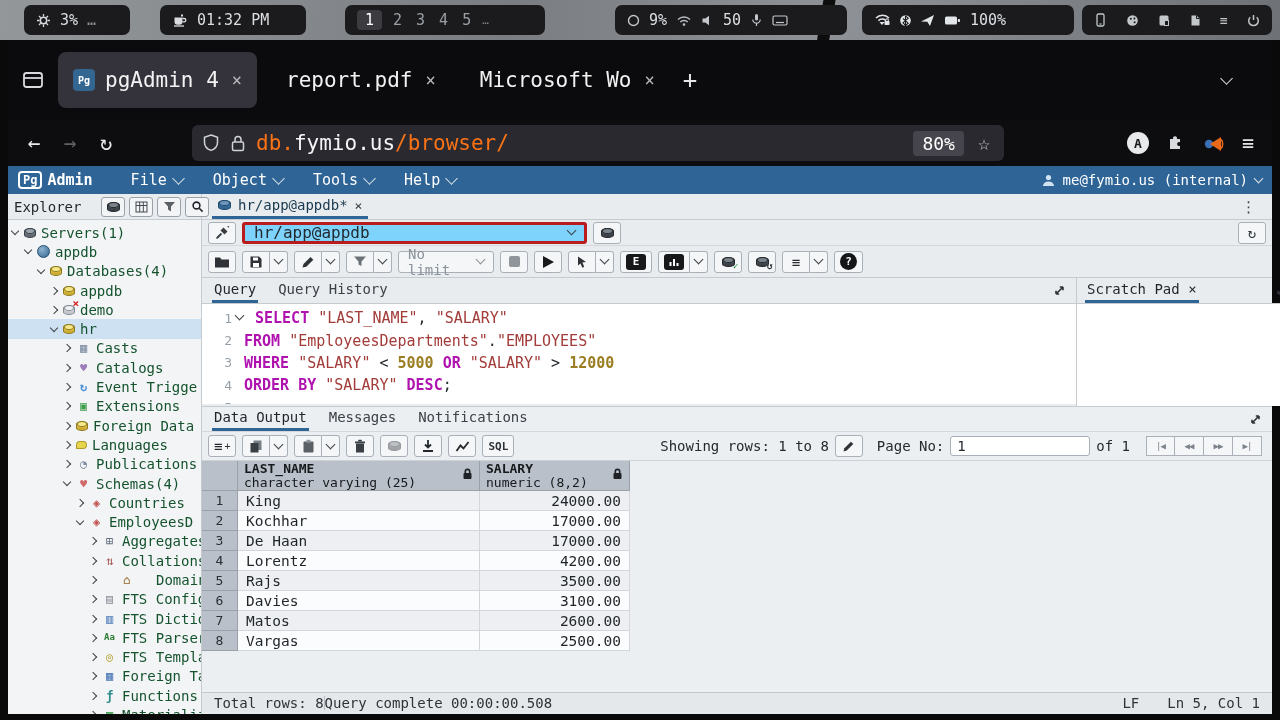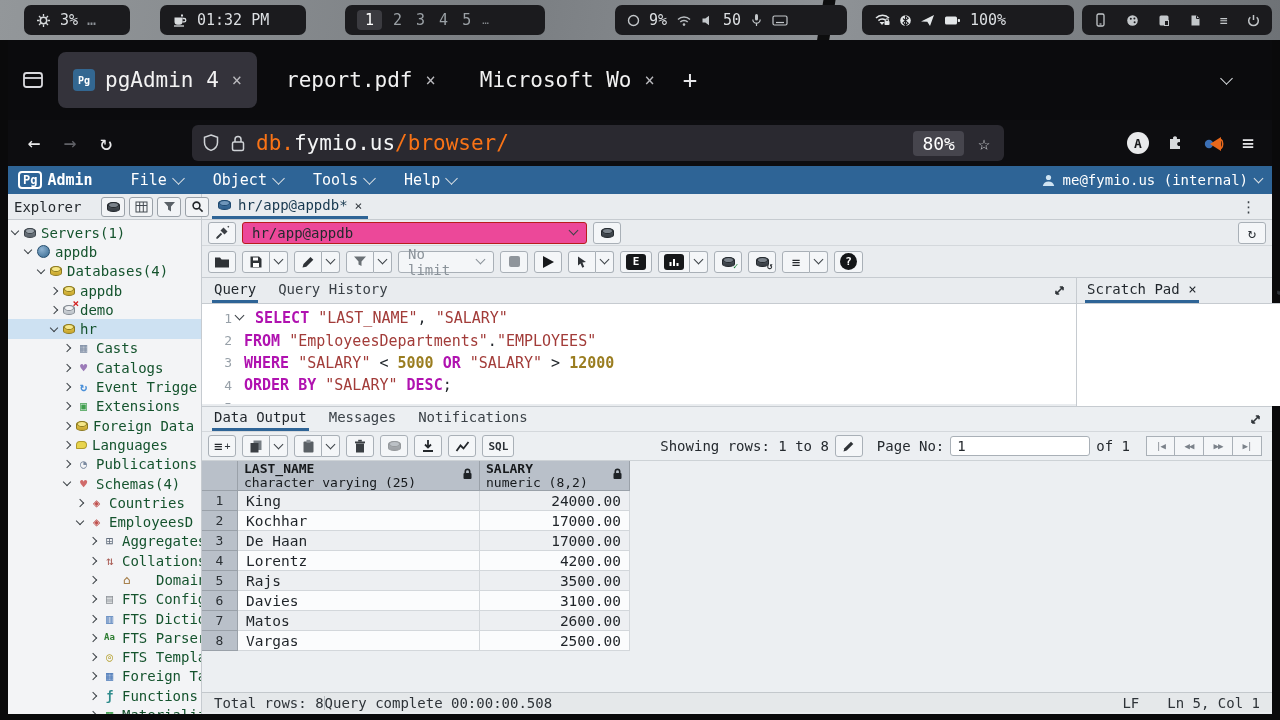--- a/index.html
+++ b/index.html
@@ -101,21 +101,21 @@
   .matview-icon::before{content:"▦";color:#3f9e4d}
 
   
   #qt{position:absolute;left:194px;top:54px;right:0;height:494px;background:#e9ecef}
   #connrow{position:absolute;left:0;top:0;width:100%;height:26px;display:flex;align-items:center;gap:6px;padding:0 6px;border-bottom:1px solid #d4d8dc}
   .tbtn{height:22px;min-width:28px;border:1px solid #a9b0b7;border-radius:3px;background:#f4f6f8;display:inline-flex;align-items:center;justify-content:center;gap:4px;padding:0 5px;font-size:13px;color:#2c3238;flex:none}
   .tbtn.dd{min-width:18px;padding:0 3px}
   .grp{display:inline-flex;flex:none}
   .grp .tbtn:first-child{border-radius:3px 0 0 3px}
   .grp .tbtn:last-child{border-radius:0 3px 3px 0;border-left:0}
-  #connsel{width:345px;height:22px;background:#ec4899;border:1px solid #b91c1c;border-radius:3px;display:flex;align-items:center;padding:0 9px;font-size:14px}
+  #connsel{width:345px;height:22px;background:#7dd3fc;border:3px solid #b91c1c;border-radius:3px;display:flex;align-items:center;padding:0 9px;font-size:16px}
   #connsel .cv{margin-left:auto}
   #conn-reload{margin-left:auto;color:#2c3238;font-size:14px}
   #toolbar{position:absolute;left:0;top:26px;width:100%;height:32px;display:flex;align-items:center;gap:6px;padding:0 6px;border-bottom:1px solid #c6cbd0}
   .tbtn.wide{width:96px;justify-content:space-between;padding:0 9px;color:#8a9299;font-size:14px}
   .stopsq{width:11px;height:11px;background:#8f959b;border-radius:2px}
   .playtri{width:0;height:0;border-left:11px solid #17191b;border-top:6.5px solid transparent;border-bottom:6.5px solid transparent}
   .bbtn{width:20px;height:16px;background:#16181a;border-radius:3px;color:#fff;font-size:11px;font-weight:bold;display:inline-flex;align-items:center;justify-content:center}
   .qhelp{width:17px;height:17px;border-radius:50%;background:#141618;color:#fff;font-size:11px;font-weight:bold;display:inline-flex;align-items:center;justify-content:center}
   .dbmini{width:13px;height:10px;border-radius:6px/3px;background:linear-gradient(#565d64,#353b41);border:1px solid #24292e;position:relative;display:inline-block}
   .dbmini::before{content:"";position:absolute;left:0;right:0;top:-1px;height:4px;border-radius:50%;background:#7a828a;border:1px solid #24292e}

